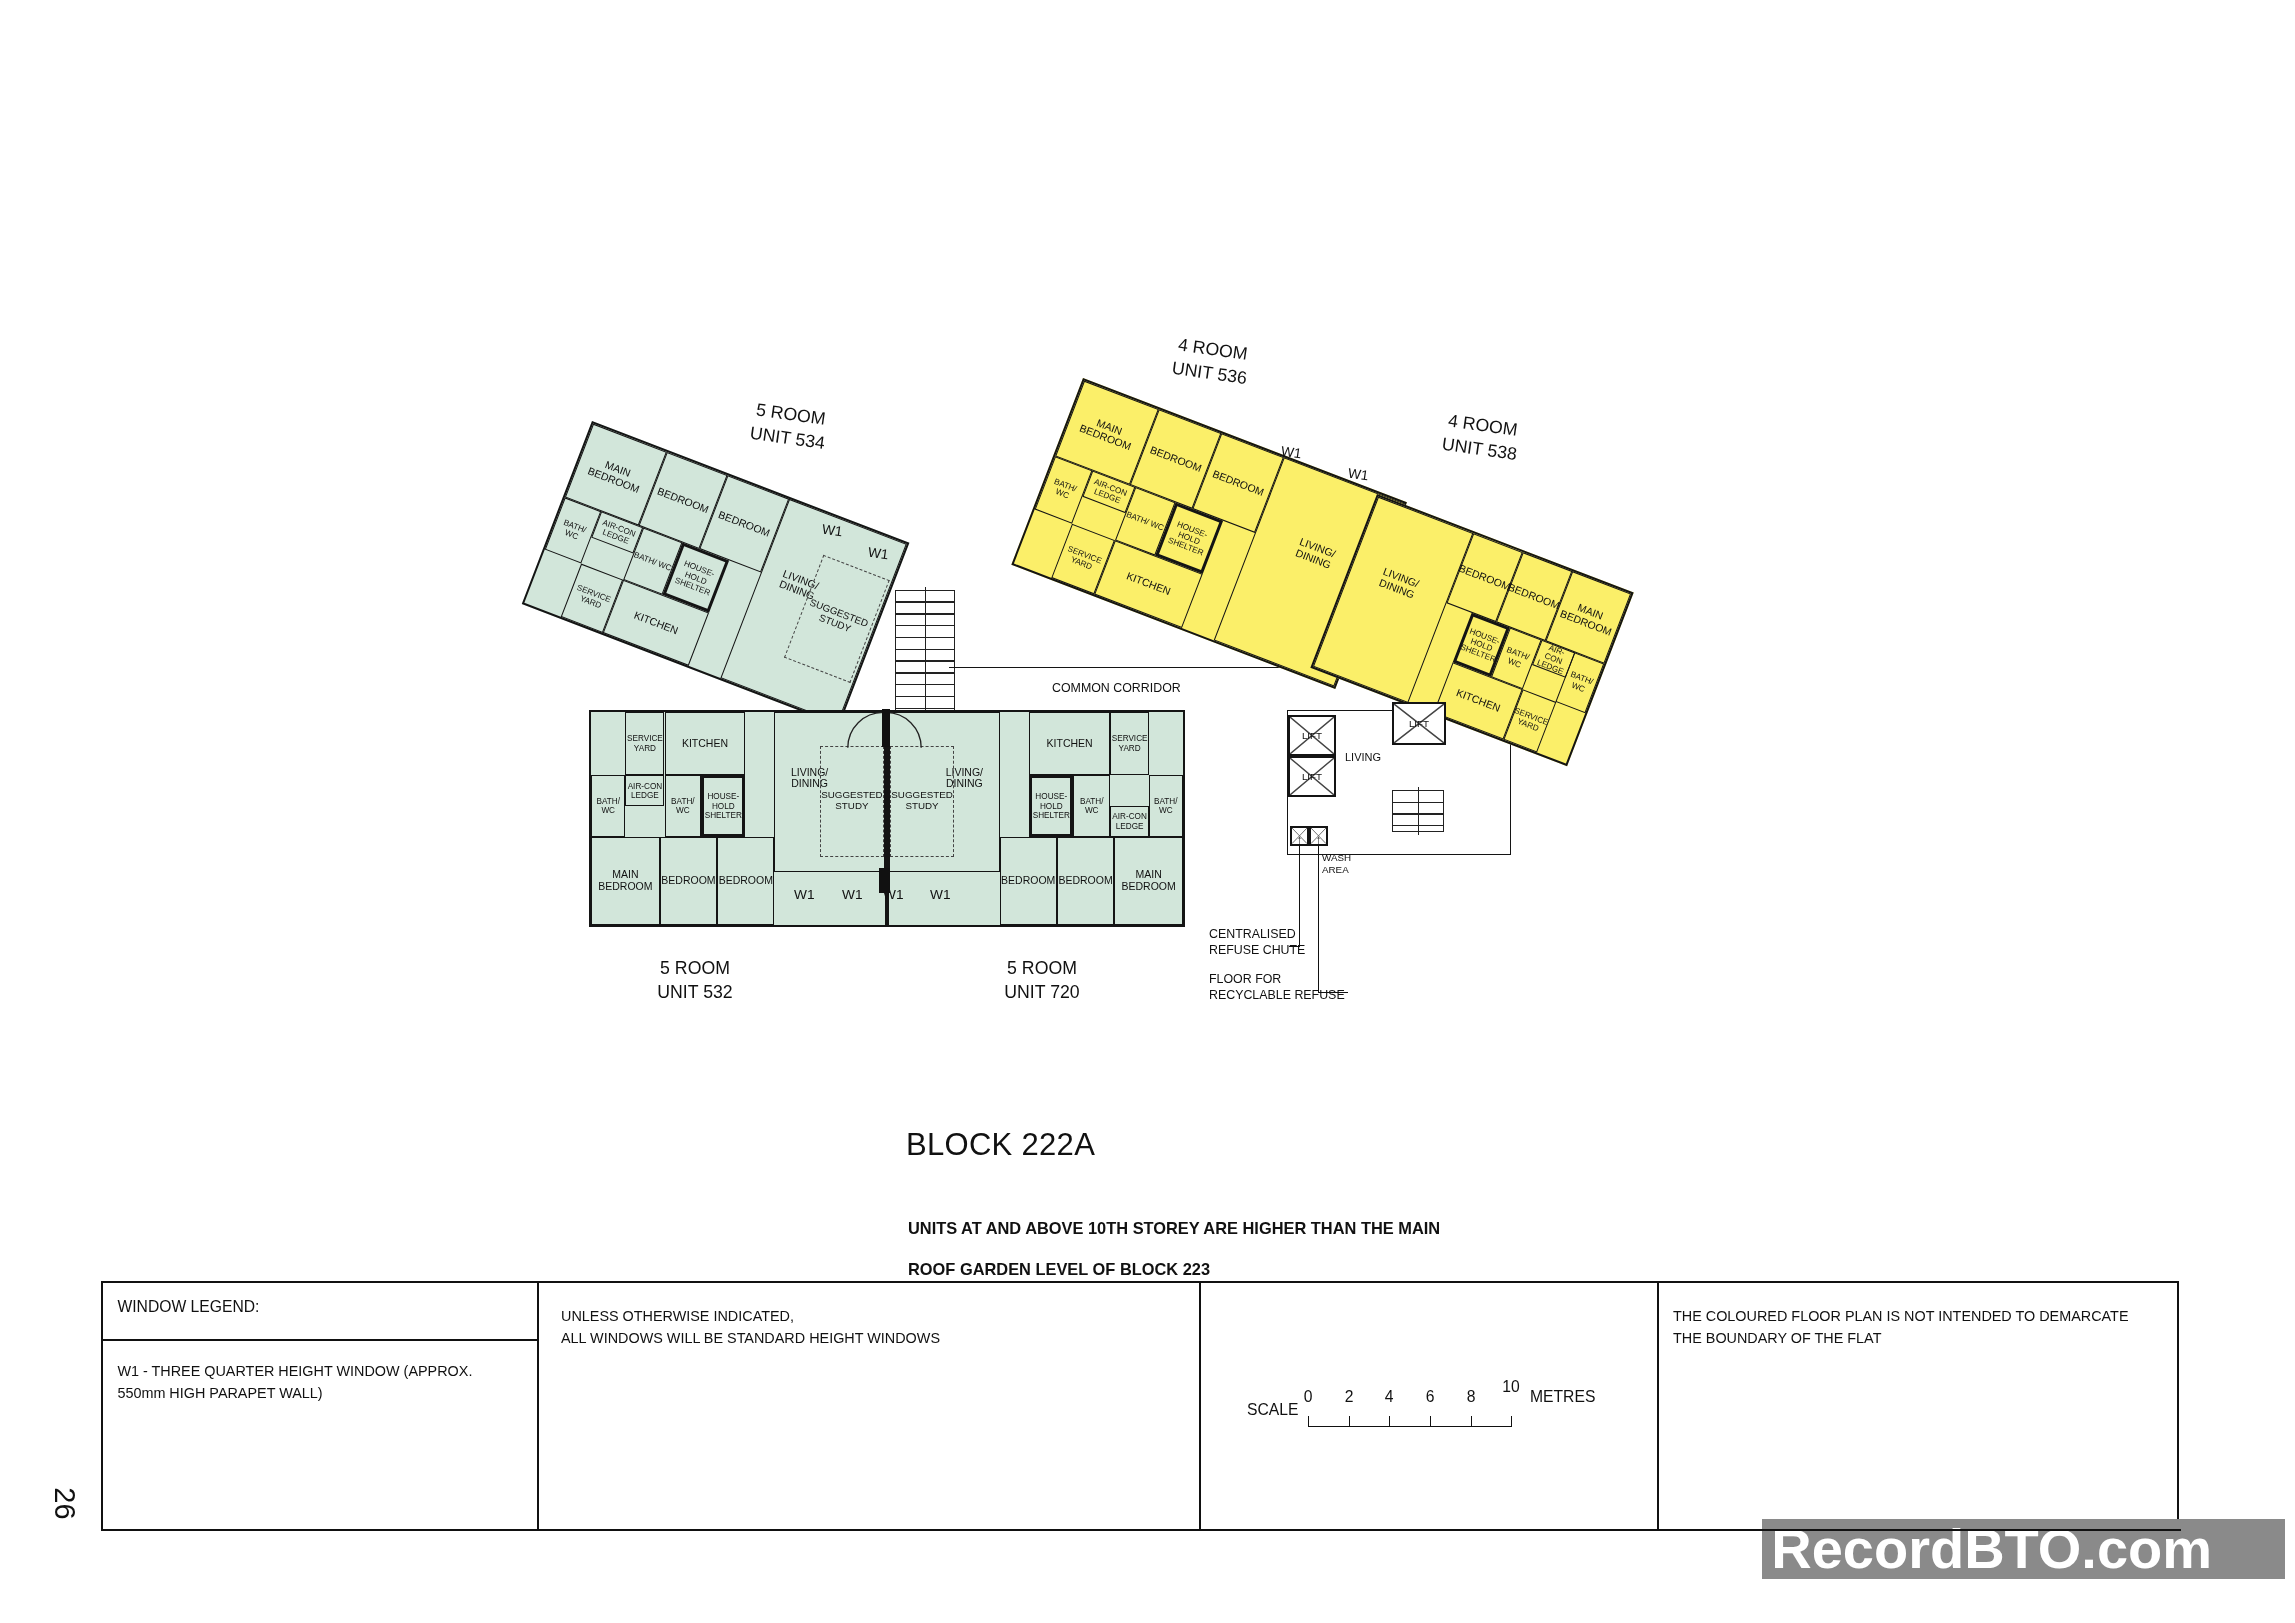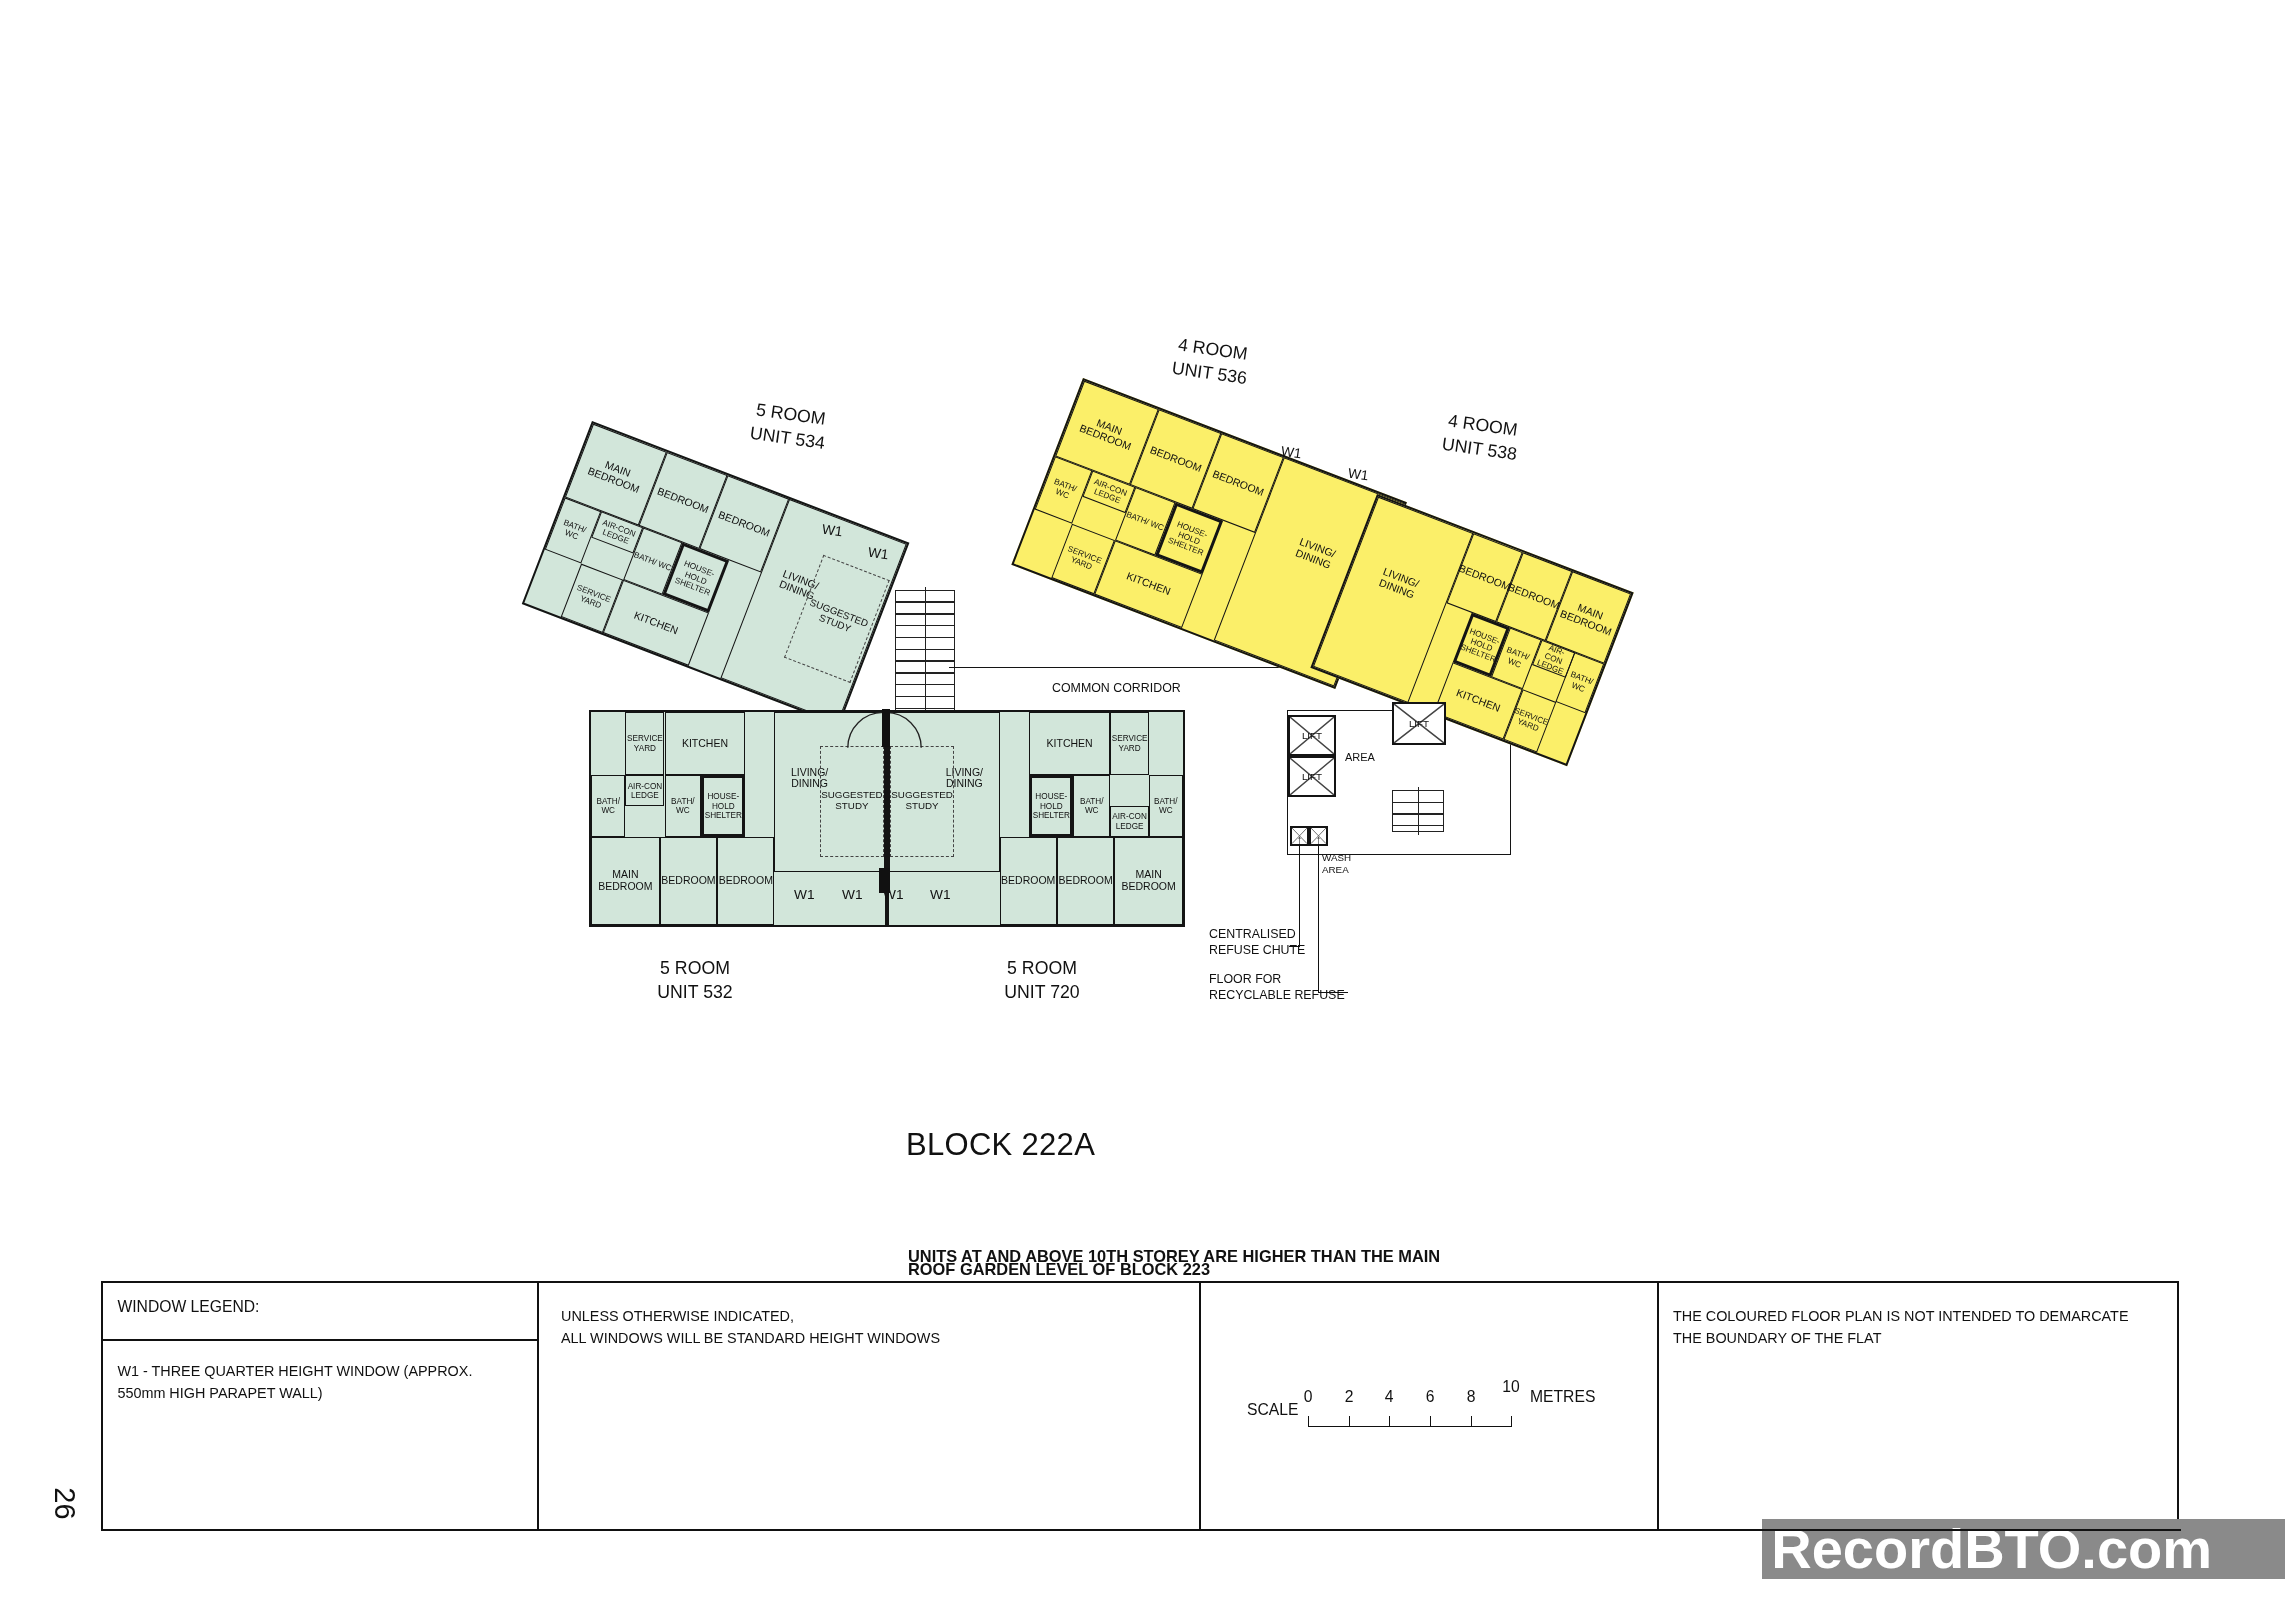--- a/index.html
+++ b/index.html
@@ -298,21 +298,21 @@
         <path d="M0 0L10 10M10 0L0 10" stroke="#444" stroke-width="0.35" fill="none"></path>
       </svg>
     <span>LIFT</span>
   </div>
   <div class="lift" style="left:1392px;top:702px;width:54px;height:43px;">
     <svg viewBox="0 0 10 10" preserveAspectRatio="none">
         <path d="M0 0L10 10M10 0L0 10" stroke="#444" stroke-width="0.35" fill="none"></path>
       </svg>
     <span>LIFT</span>
   </div>
-  <div class="plan-label" style="left:1345px;top:751px;">AREA</div>
+  <div class="plan-label" style="left:1345px;top:751px;">LIVING</div>
 
   <div class="chute-cell" style="left:1290px;top:826px;width:19px;height:19.6px;">
     <svg viewBox="0 0 10 10" preserveAspectRatio="none">
         <path d="M0 0L10 10M10 0L0 10" stroke="#444" stroke-width="0.5" fill="none"></path>
       </svg>
     <span class="arr">↑</span>
   </div>
   <div class="chute-cell" style="left:1309px;top:826px;width:19px;height:19.6px;">
     <svg viewBox="0 0 10 10" preserveAspectRatio="none">
         <path d="M0 0L10 10M10 0L0 10" stroke="#444" stroke-width="0.5" fill="none"></path>
@@ -328,21 +328,21 @@
     <div>REFUSE CHUTE</div>
   </div>
   <div class="leader" style="left:1318px;top:845px;width:1.3px;height:148px;"></div>
   <div class="leader" style="left:1318px;top:992px;width:30px;height:1.3px;"></div>
   <div class="plan-label" style="left:1209px;top:972px;font-size:12.4px;">
     <div>FLOOR FOR</div>
     <div>RECYCLABLE REFUSE</div>
   </div>
 
   <div class="title-line" style="top:1127px;text-align:right;">BLOCK 222A</div>
-  <div class="note-line" style="top:1219px;margin-top:28px;">UNITS AT AND ABOVE 10TH STOREY ARE HIGHER THAN THE MAIN</div>
+  <div class="note-line" style="top:1219px;">UNITS AT AND ABOVE 10TH STOREY ARE HIGHER THAN THE MAIN</div>
   <div class="note-line" style="top:1260px;">ROOF GARDEN LEVEL OF BLOCK 223</div>
 
   <div class="legend-table">
     <div class="vdiv" style="left:434px;"></div>
     <div class="vdiv" style="left:1096px;"></div>
     <div class="vdiv" style="left:1554px;"></div>
     <div class="hdiv" style="left:0;top:56px;width:434px;"></div>
 
     <div class="cell-text" style="left:14.4px;top:11.8px;font-size:15.7px;">WINDOW LEGEND:</div>
     <div class="cell-text" style="left:14.4px;top:77px;width:393px;">W1 -  THREE QUARTER HEIGHT WINDOW (APPROX. 550mm HIGH PARAPET WALL)</div>

